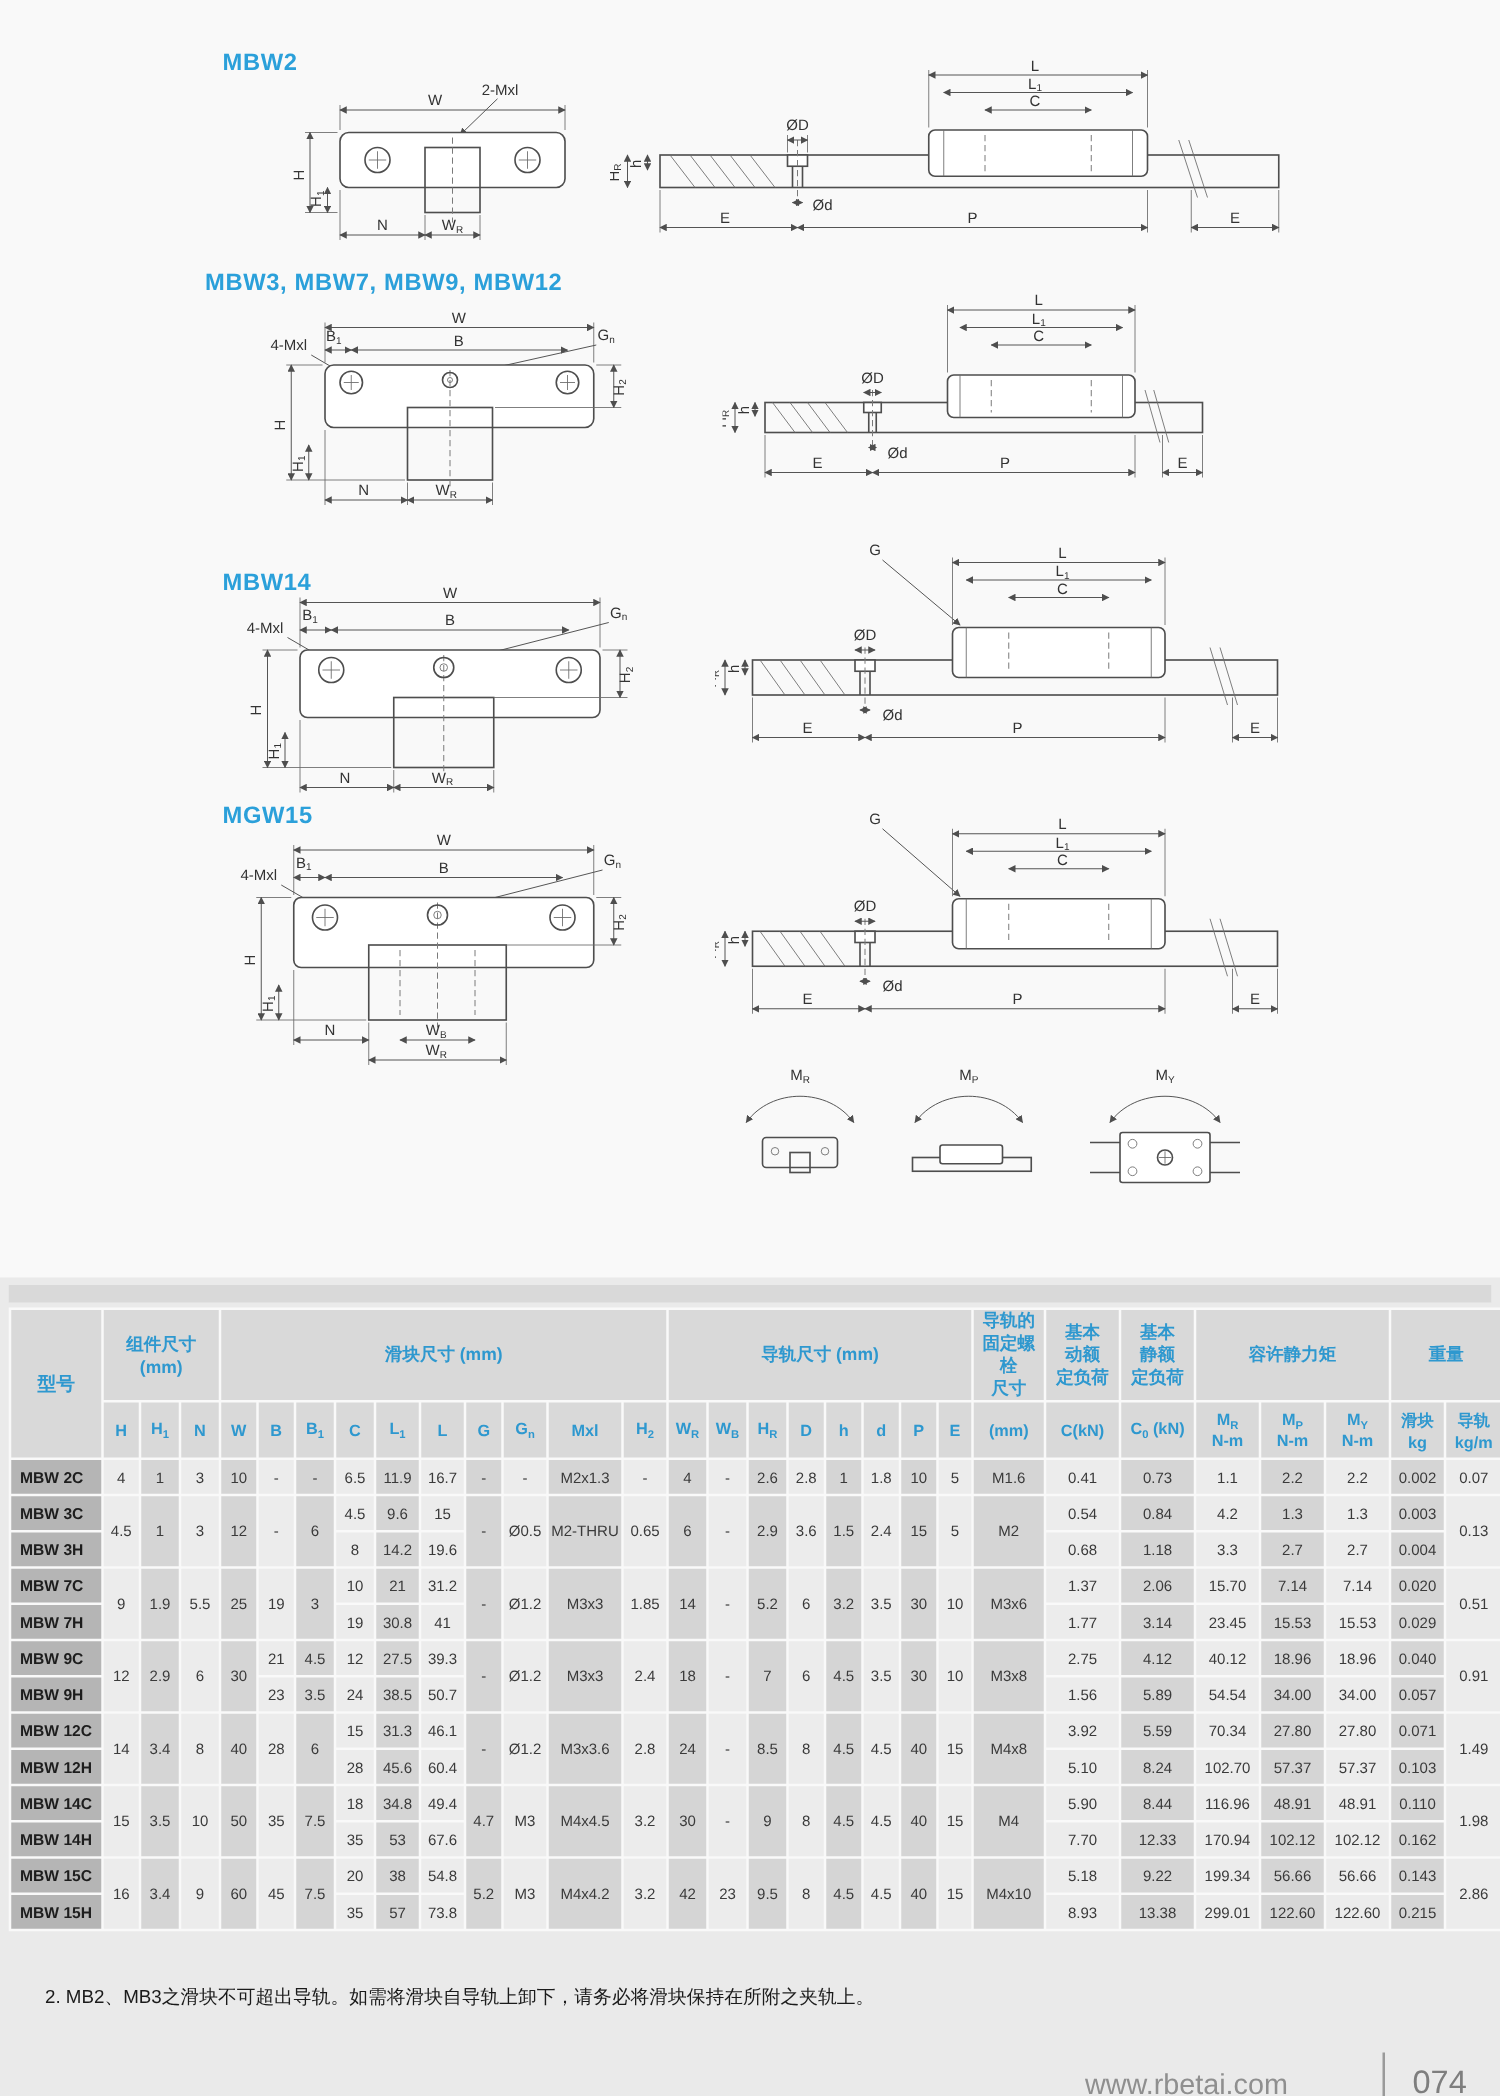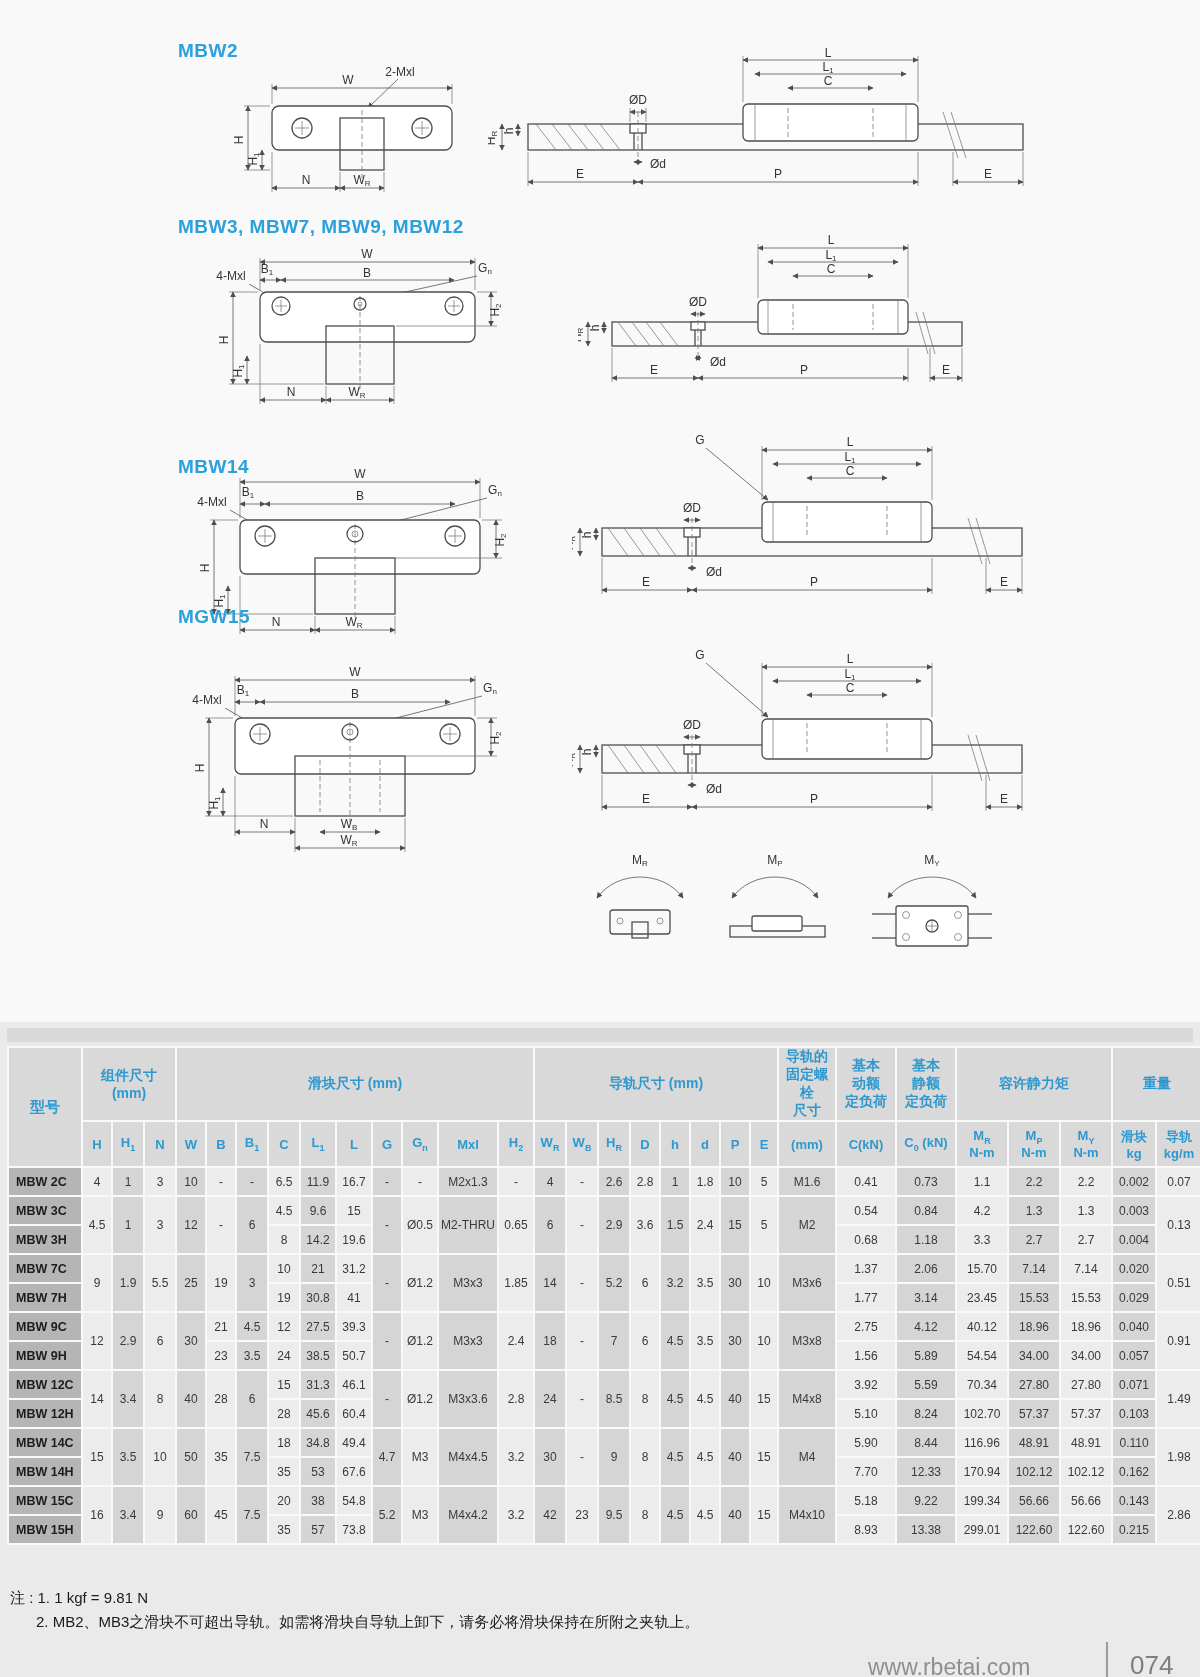--- a/index.html
+++ b/index.html
@@ -135,21 +135,21 @@
       <line class="tn" x1="535" y1="106" x2="535" y2="140"></line>
     <line class="dm" x1="40" y1="136" x2="150" y2="136"></line>
       <line class="dm" x1="150" y1="136" x2="430" y2="136"></line>
       <line class="dm" x1="465" y1="136" x2="535" y2="136"></line>
     <text class="dl" x="92" y="132">E</text>
     <text class="dl" x="290" y="132">P</text>
     <text class="dl" x="500" y="132">E</text>
   </svg>
 
   
-  <div class="sec-title" style="left:178px;top:216px">MBW3, MBW7, MBW9, MBW12</div>
+  <div class="sec-title" style="left:164px;top:216px">MBW3, MBW7, MBW9, MBW12</div>
 
   <svg class="dwg" style="left:205px;top:240px" width="300" height="180" viewBox="0 0 300 180">
     <line class="tn" x1="55" y1="50" x2="55" y2="18"></line>
       <line class="tn" x1="270" y1="50" x2="270" y2="18"></line>
     <line class="dm" x1="55" y1="22" x2="270" y2="22"></line>
     <text class="dl" x="162" y="18">W</text>
     <line class="dm" x1="76" y1="40" x2="249" y2="40"></line>
       <line class="dm" x1="55" y1="40" x2="76" y2="40"></line>
     <text class="dl" x="162" y="37">B</text>
     <text class="dl" x="62" y="33"><tspan>B</tspan><tspan class="s2" dy="2">1</tspan></text>
@@ -319,21 +319,21 @@
       <line class="tn" x1="450" y1="130" x2="450" y2="166"></line>
     <line class="dm" x1="30" y1="162" x2="120" y2="162"></line>
       <line class="dm" x1="120" y1="162" x2="360" y2="162"></line>
       <line class="dm" x1="414" y1="162" x2="450" y2="162"></line>
     <text class="dl" x="74" y="158">E</text>
     <text class="dl" x="242" y="158">P</text>
     <text class="dl" x="432" y="158">E</text>
   </svg>
 
   
-  <div class="sec-title" style="left:178px;top:606px">MGW15</div>
+  <div class="sec-title" style="left:178px;top:642px">MGW15</div>
 
   <svg class="dwg" style="left:185px;top:656px" width="330" height="205" viewBox="0 0 330 205">
     <line class="tn" x1="50" y1="60" x2="50" y2="20"></line>
       <line class="tn" x1="290" y1="60" x2="290" y2="20"></line>
     <line class="dm" x1="50" y1="24" x2="290" y2="24"></line>
     <text class="dl" x="170" y="20">W</text>
     <line class="dm" x1="75" y1="46" x2="265" y2="46"></line>
       <line class="dm" x1="50" y1="46" x2="75" y2="46"></line>
     <text class="dl" x="170" y="42">B</text>
     <text class="dl" x="58" y="38"><tspan>B</tspan><tspan class="s2" dy="2">1</tspan></text>
@@ -840,21 +840,20 @@
           <td class="a">299.01</td>
           <td class="b">122.60</td>
           <td class="a">122.60</td>
           <td class="b">0.215</td>
         </tr>
       </tbody>
     </table>
 </div>
 
 <div id="notes">
-  <div class="n1">注 : 1. 1 kgf = 9.81 N</div>
   <div class="n2">2. MB2、MB3之滑块不可超出导轨。如需将滑块自导轨上卸下，请务必将滑块保持在所附之夹轨上。</div>
 </div>
 
 <div id="footer">
   <span id="site">www.rbetai.com</span>
   <span id="fbar"></span>
   <span id="pageno">074</span>
 </div>
 
 </body></html>

